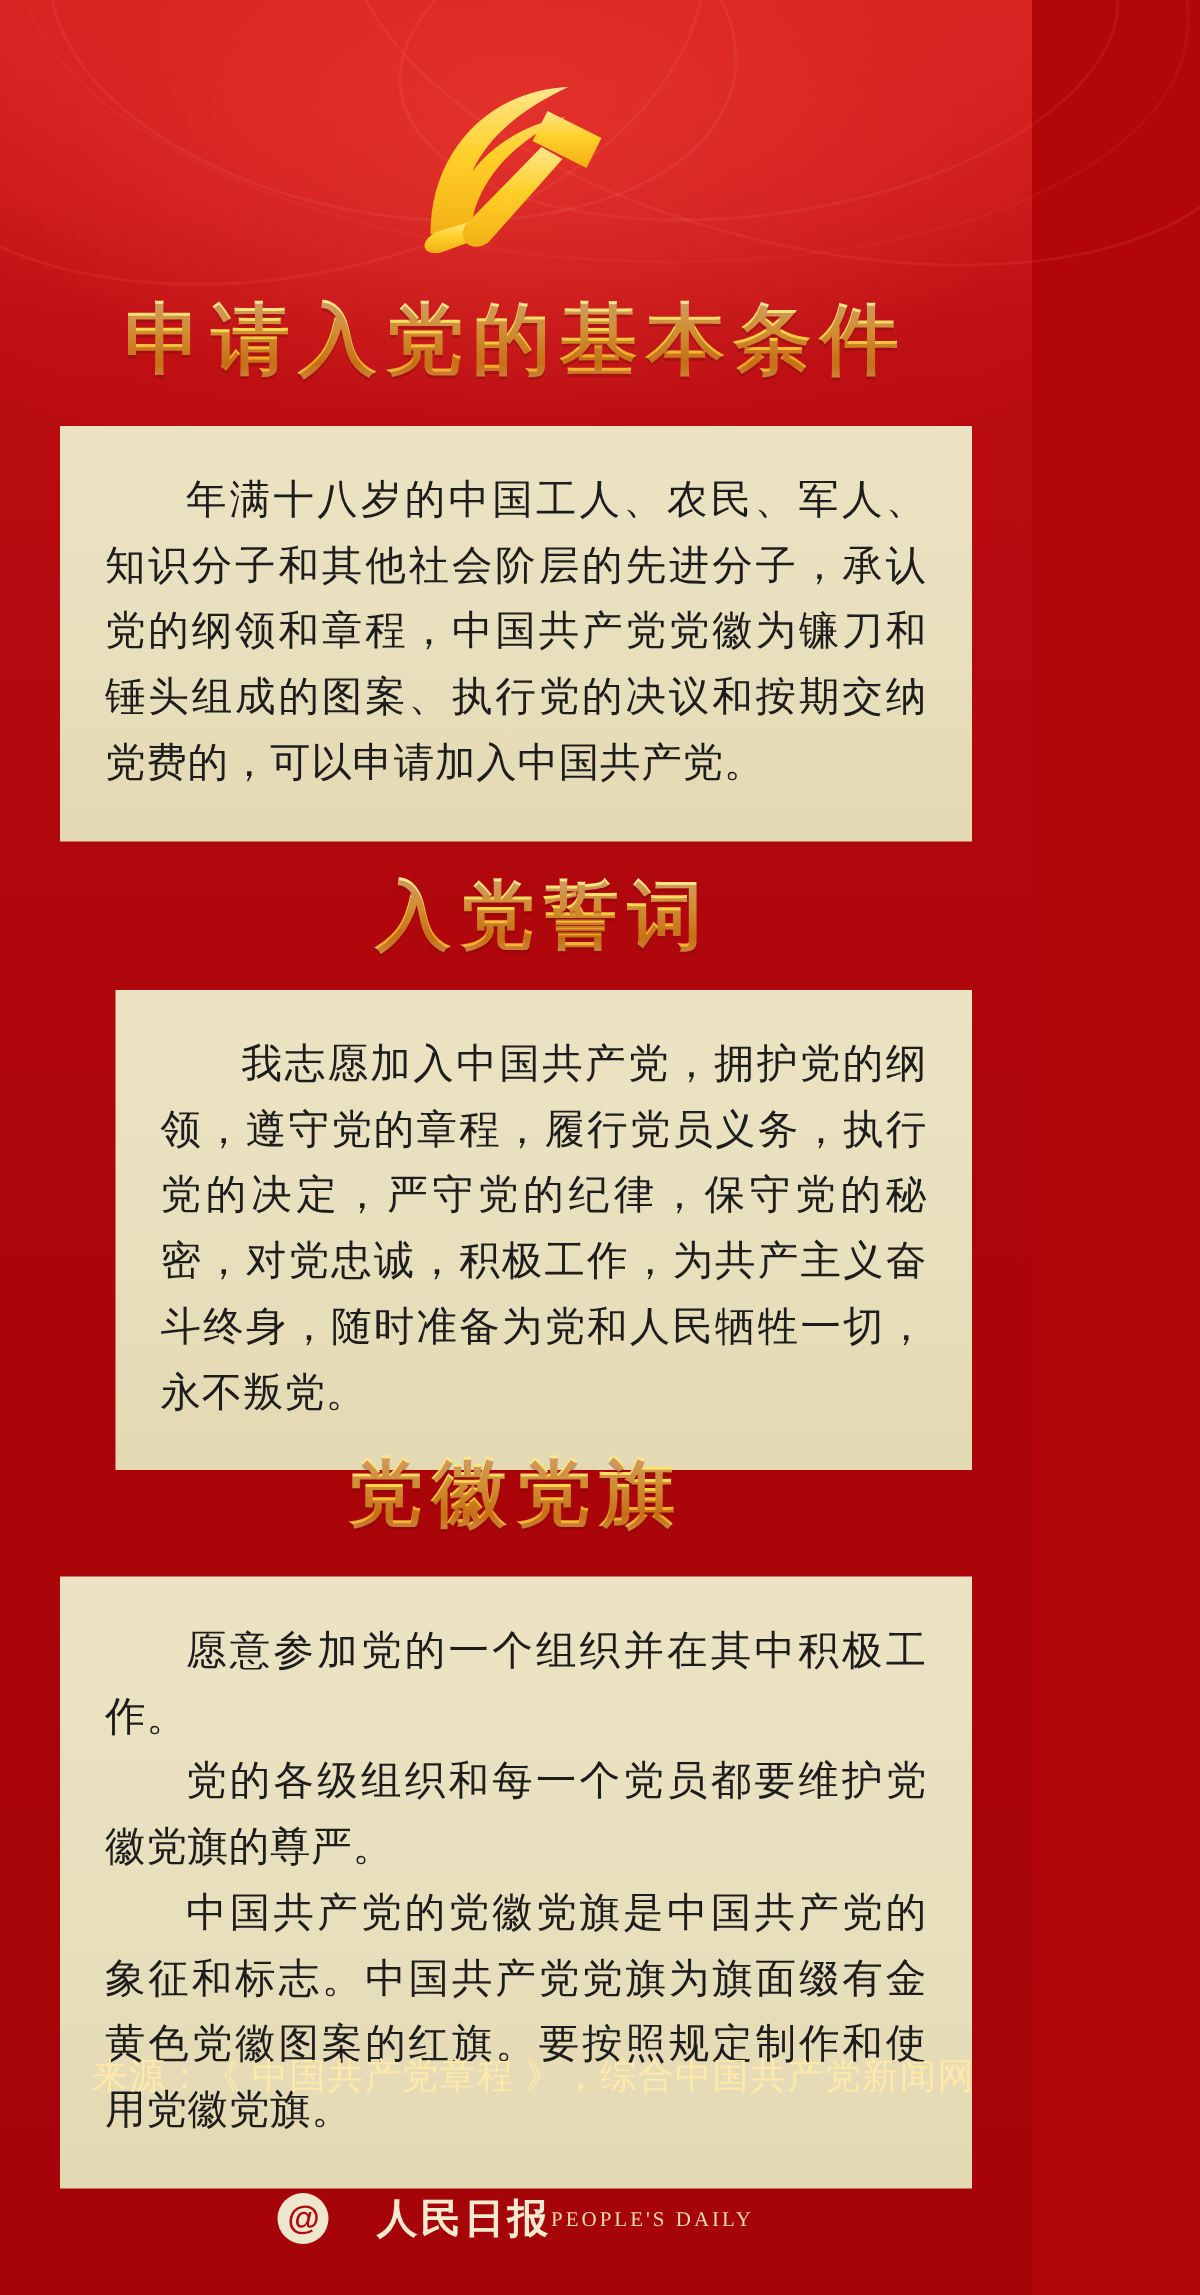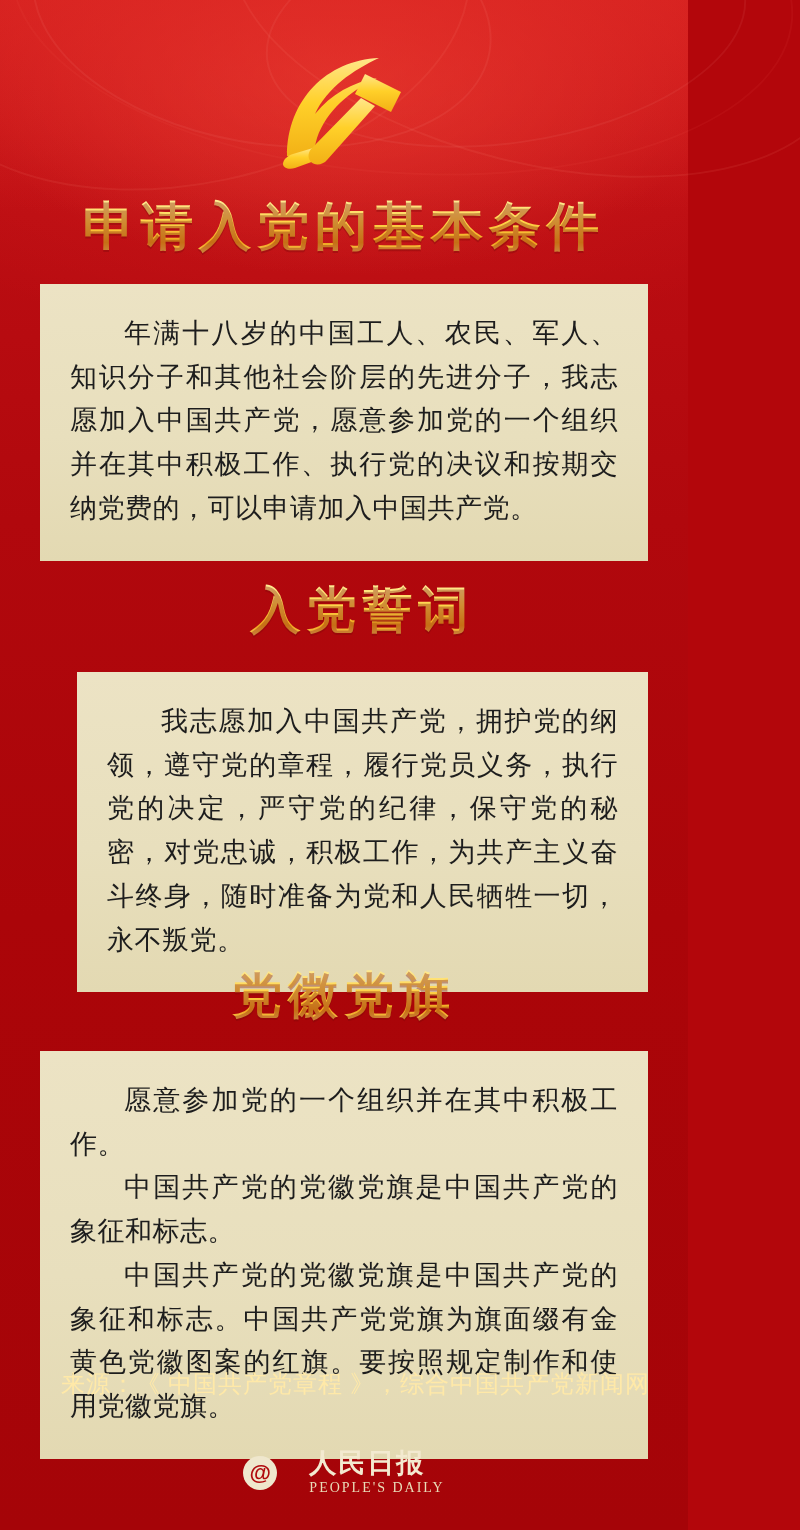--- a/index.html
+++ b/index.html
@@ -122,21 +122,21 @@
     border-radius: 50%;
     background: #efe7cd;
     color: #b00a0e;
     font-size: 22px;
     font-weight: bold;
     display: flex;
     align-items: center;
     justify-content: center;
     font-family: "Liberation Sans", sans-serif;
   }
-  .logo-text { display: flex; flex-direction: column; align-items: flex-start; margin-left: 24px; }
+  .logo-text { display: flex; flex-direction: row; align-items: center; margin-left: 24px; }
   .logo-cn {
     color: #f3ead0;
     font-size: 27px;
     font-weight: bold;
     letter-spacing: 2px;
     line-height: 1;
     font-family: "Liberation Serif", "DejaVu Serif", serif;
   }
   .logo-en {
     color: #e9dcb8;
@@ -178,36 +178,36 @@
 
           <path d="M92 50 L106 58 L58 112 C54 117 46 118 42 114 C38 110 39 103 44 99 Z"></path>
         </g>
       </svg>
     </div>
   </div>
 
   <div class="section" style="top:192px;">
     <div class="heading h1">申请入党的基本条件</div>
     <div class="card" style="margin-top:22px;">
-      <p class="indent">年满十八岁的中国工人、农民、军人、知识分子和其他社会阶层的先进分子，我志愿加入中国共产党，愿意参加党的一个组织并在其中积极工作、执行党的决议和按期交纳党费的，可以申请加入中国共产党。</p>
+      <p class="indent">年满十八岁的中国工人、农民、军人、知识分子和其他社会阶层的先进分子，承认党的纲领和章程，中国共产党党徽为镰刀和锤头组成的图案、执行党的决议和按期交纳党费的，可以申请加入中国共产党。</p>
     </div>
   </div>
 
   <div class="section" style="top:577px;padding-left:37px;">
     <div class="heading">入党誓词</div>
-    <div class="card" style="margin-top:28px;">
+    <div class="card" style="margin-top:16px;">
       <p class="indent">我志愿加入中国共产党，拥护党的纲领，遵守党的章程，履行党员义务，执行党的决定，严守党的纪律，保守党的秘密，对党忠诚，积极工作，为共产主义奋斗终身，随时准备为党和人民牺牲一切，永不叛党。</p>
     </div>
   </div>
 
   <div class="section" style="top:962px;">
     <div class="heading">党徽党旗</div>
     <div class="card" style="margin-top:22px;">
       <p class="indent">愿意参加党的一个组织并在其中积极工作。</p>
-      <p class="indent">中国共产党的党徽党旗是中国共产党的象征和标志。</p>
+      <p class="indent">党的各级组织和每一个党员都要维护党徽党旗的尊严。</p>
       <p class="indent">中国共产党的党徽党旗是中国共产党的象征和标志。中国共产党党旗为旗面缀有金黄色党徽图案的红旗。要按照规定制作和使用党徽党旗。</p>
     </div>
   </div>
 
   <div class="source" style="top:1368px;padding-left:23px;">来源：《 中国共产党章程 》，综合中国共产党新闻网</div>
 
   <div class="footer">
     <div class="logo">
       <div class="logo-mark">@</div>
       <div class="logo-text">

